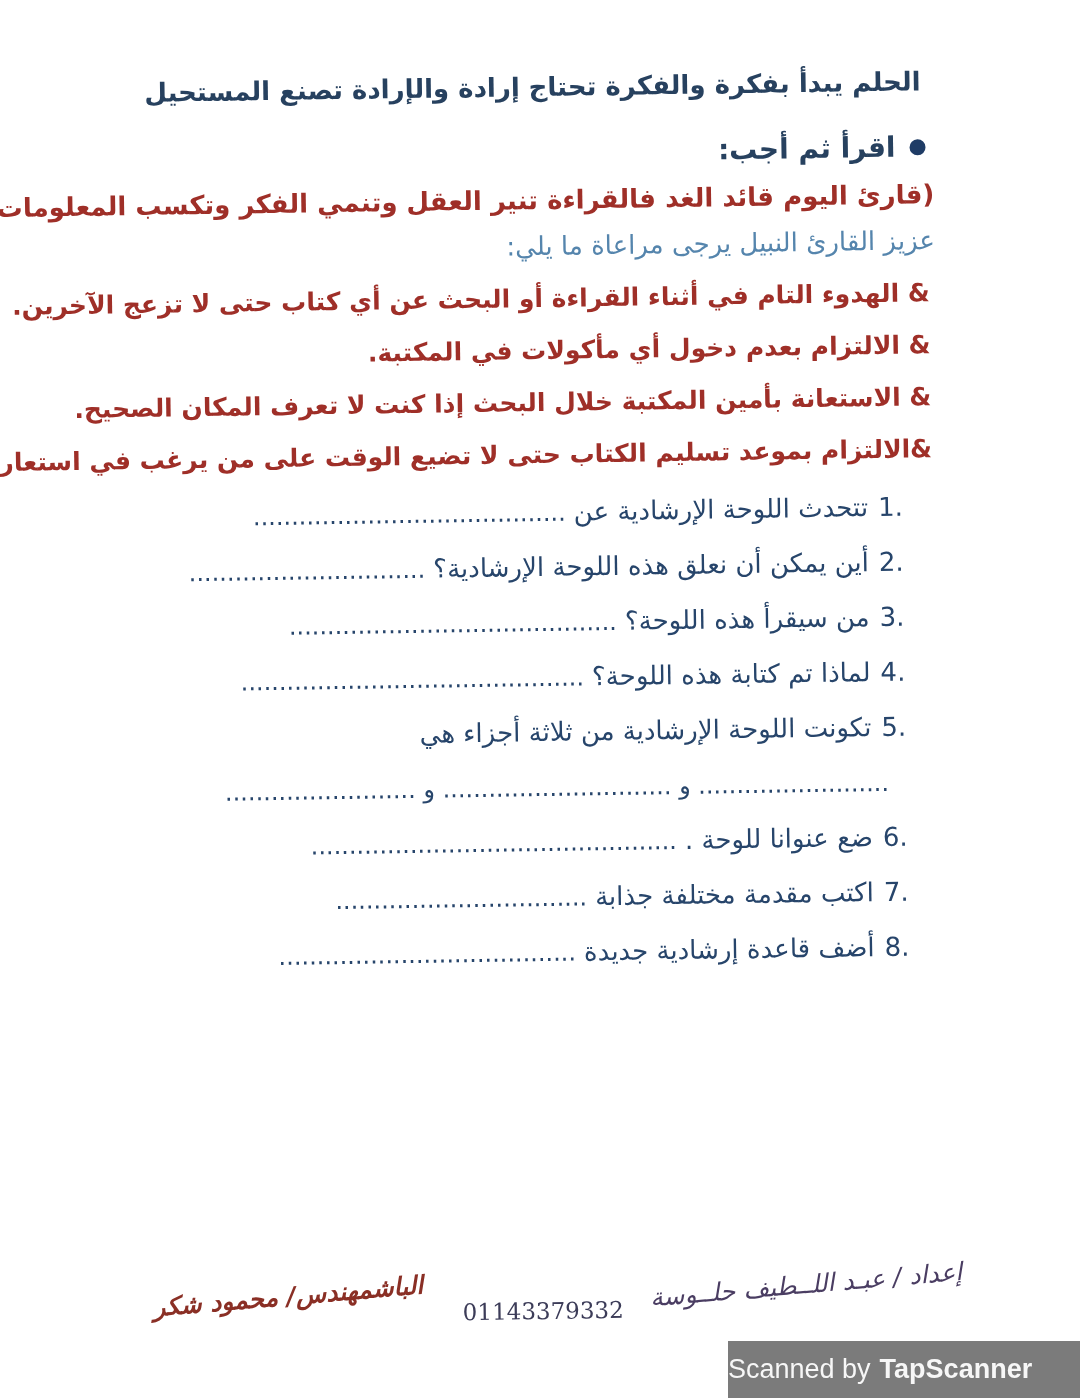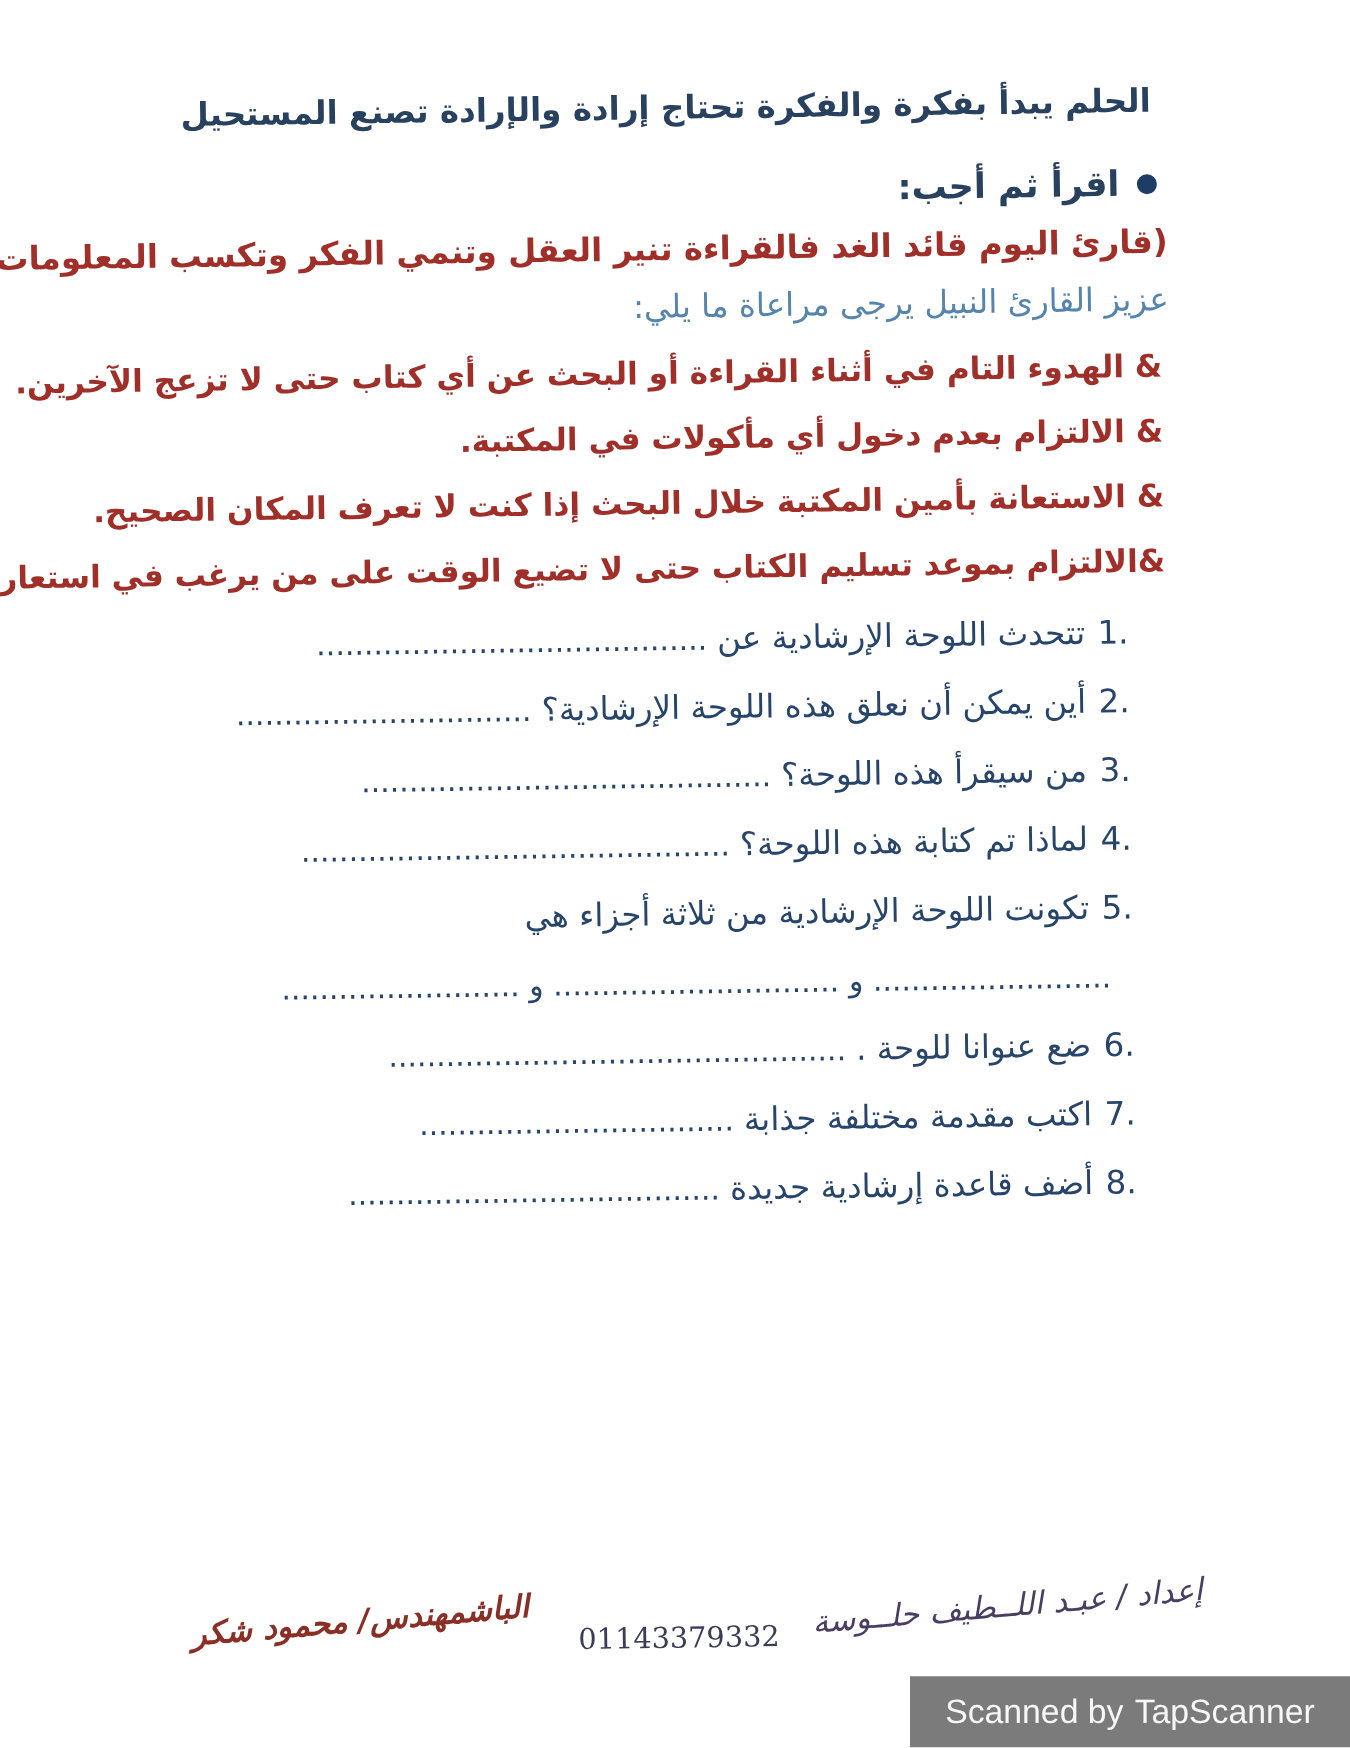--- a/index.html
+++ b/index.html
@@ -82,26 +82,26 @@
     font-size:25px; font-style:italic; font-weight:600;
     color:var(--maroon, #8a2f25);
     transform:rotate(-4deg);
   }
 
   .scan-badge {
     position:absolute; right:0; bottom:0;
     width:352px; height:57px;
     background:var(--badge_gray, #7b7b7b);
     color:#f7f7f7;
-    display:flex; align-items:center; justify-content:center;
+    display:flex; align-items:center; 
     direction:ltr;
     font-family:"Liberation Sans", sans-serif;
     font-size:27px;
   }
-  .scan-badge .brand { font-weight:400; margin-left:9px; }
+  .scan-badge .brand { font-weight:700; margin-left:9px; }
 </style>
 </head>
 <body>
 
 <div class="sheet">
 
   <div class="header-quote line">الحلم يبدأ بفكرة والفكرة تحتاج إرادة والإرادة تصنع المستحيل</div>
 
   <div class="instruction-line">
     <span class="bullet"></span>

